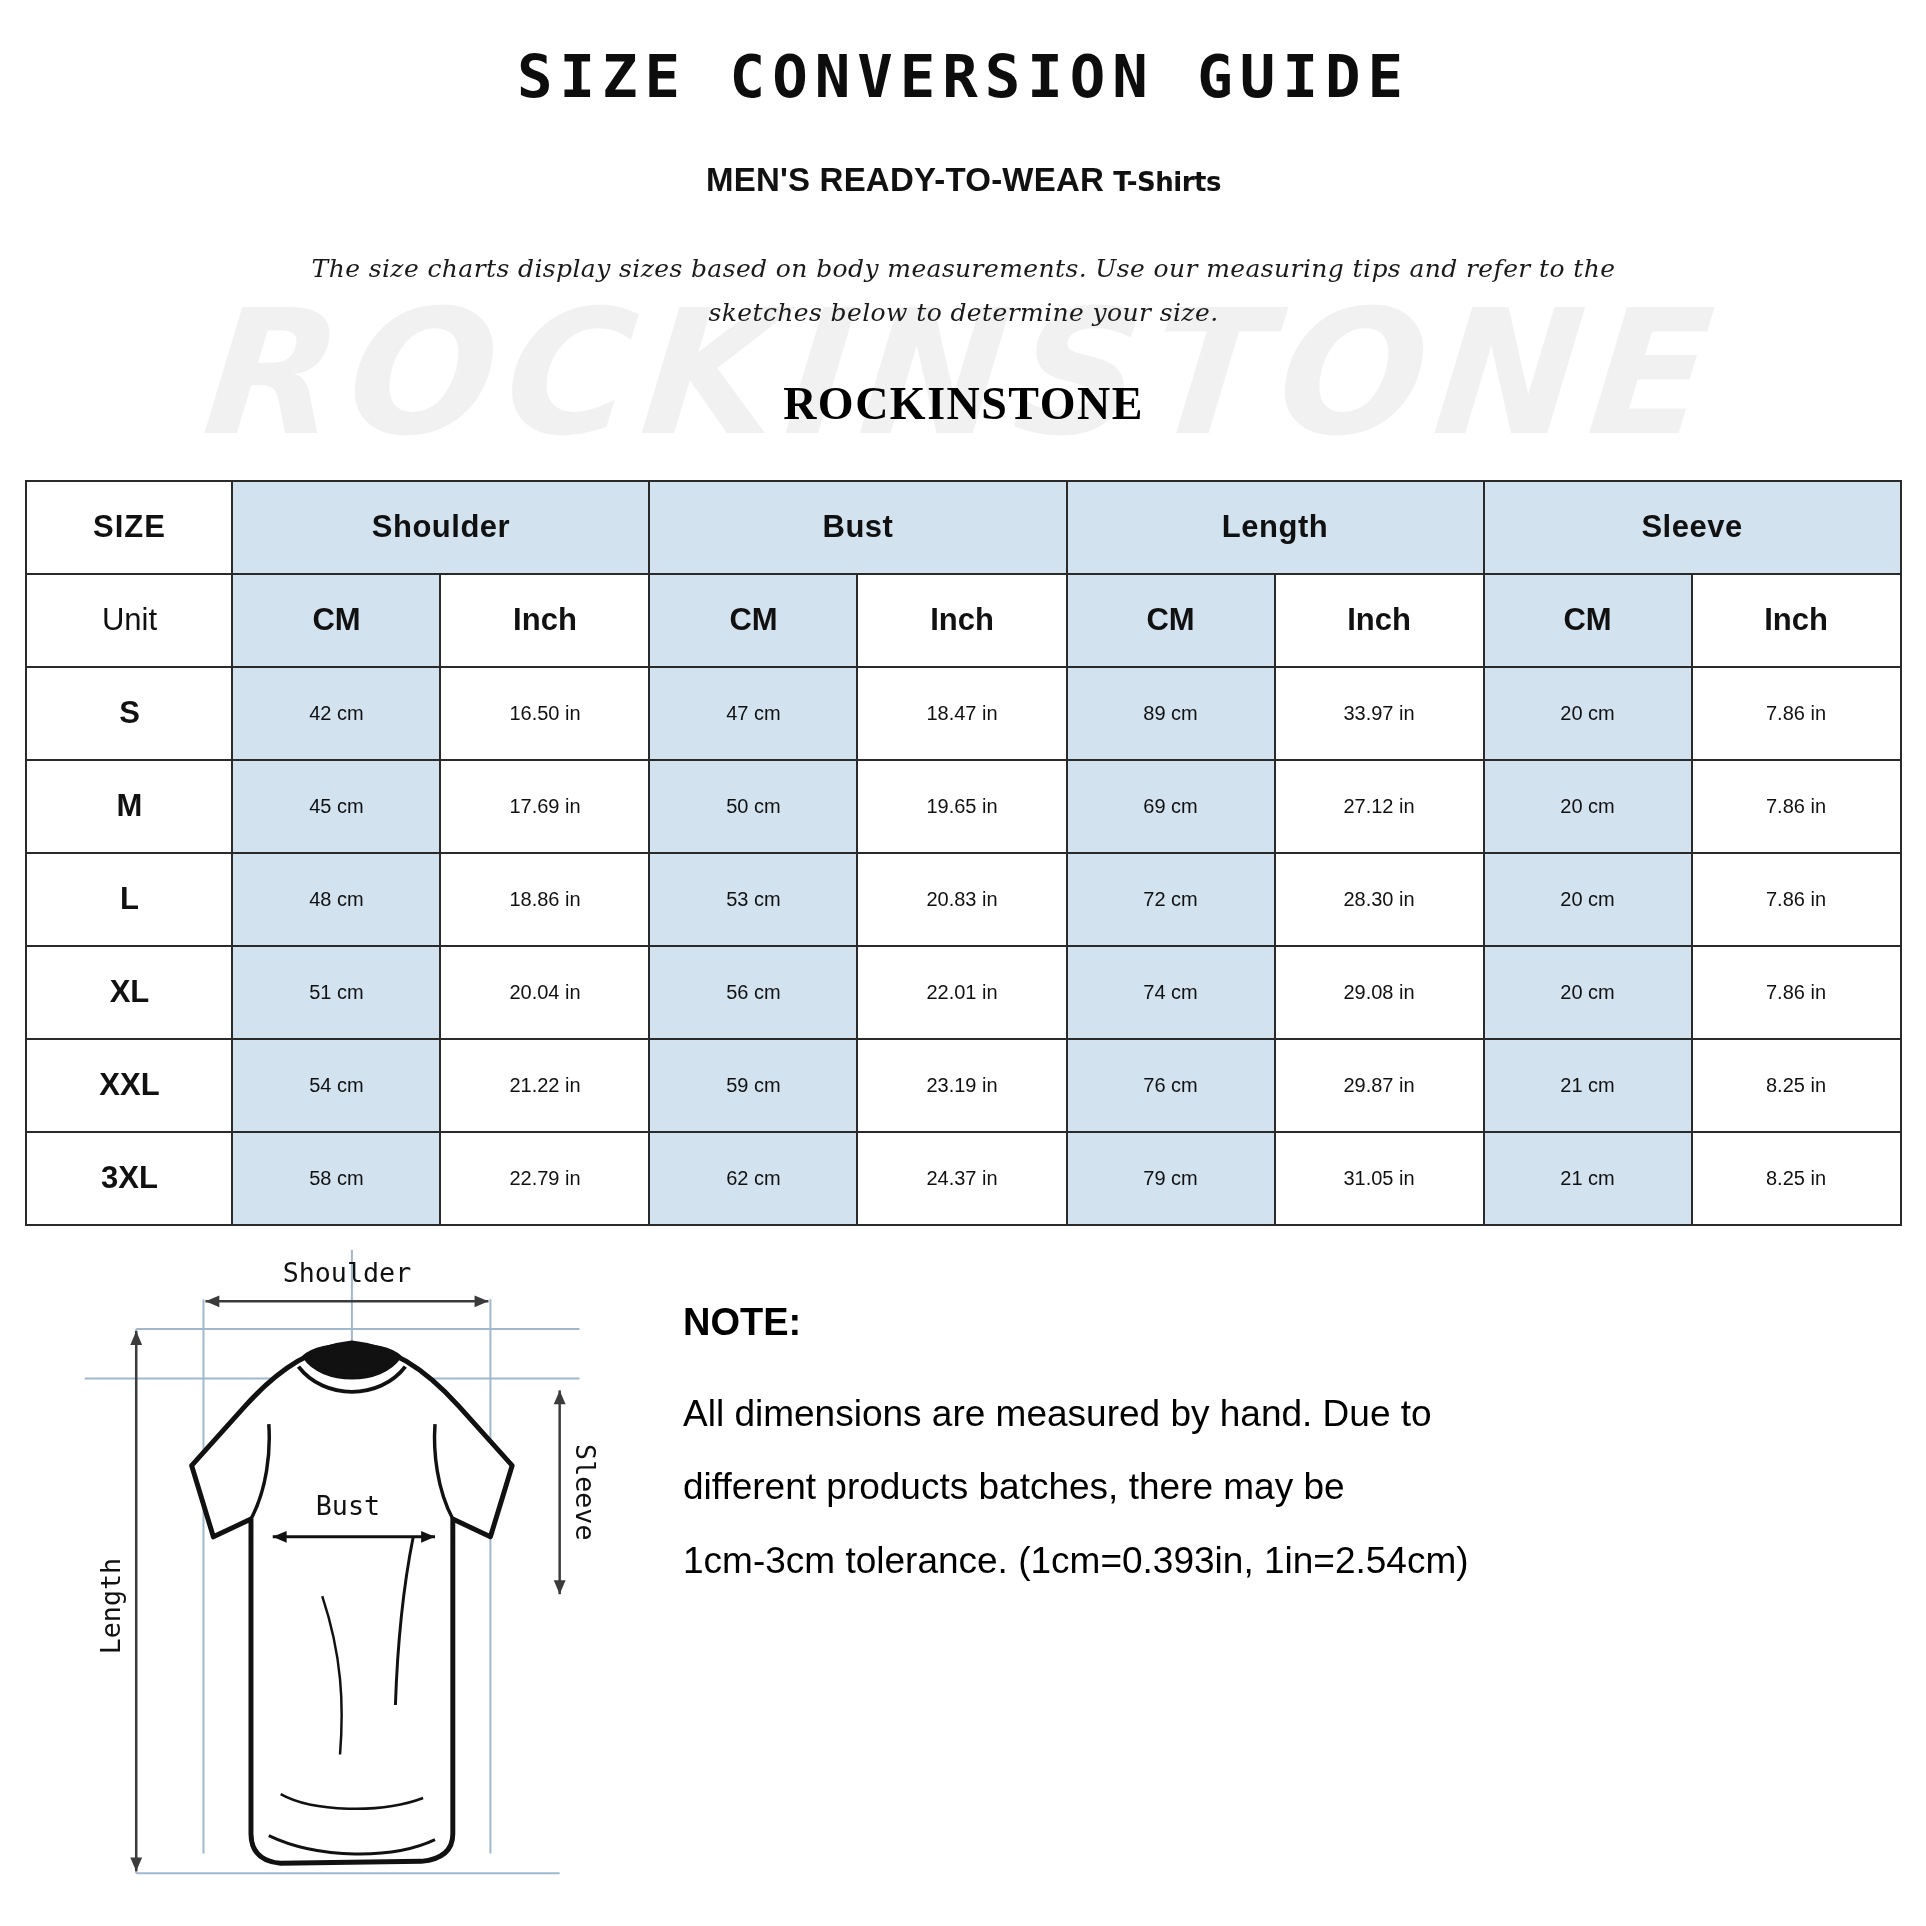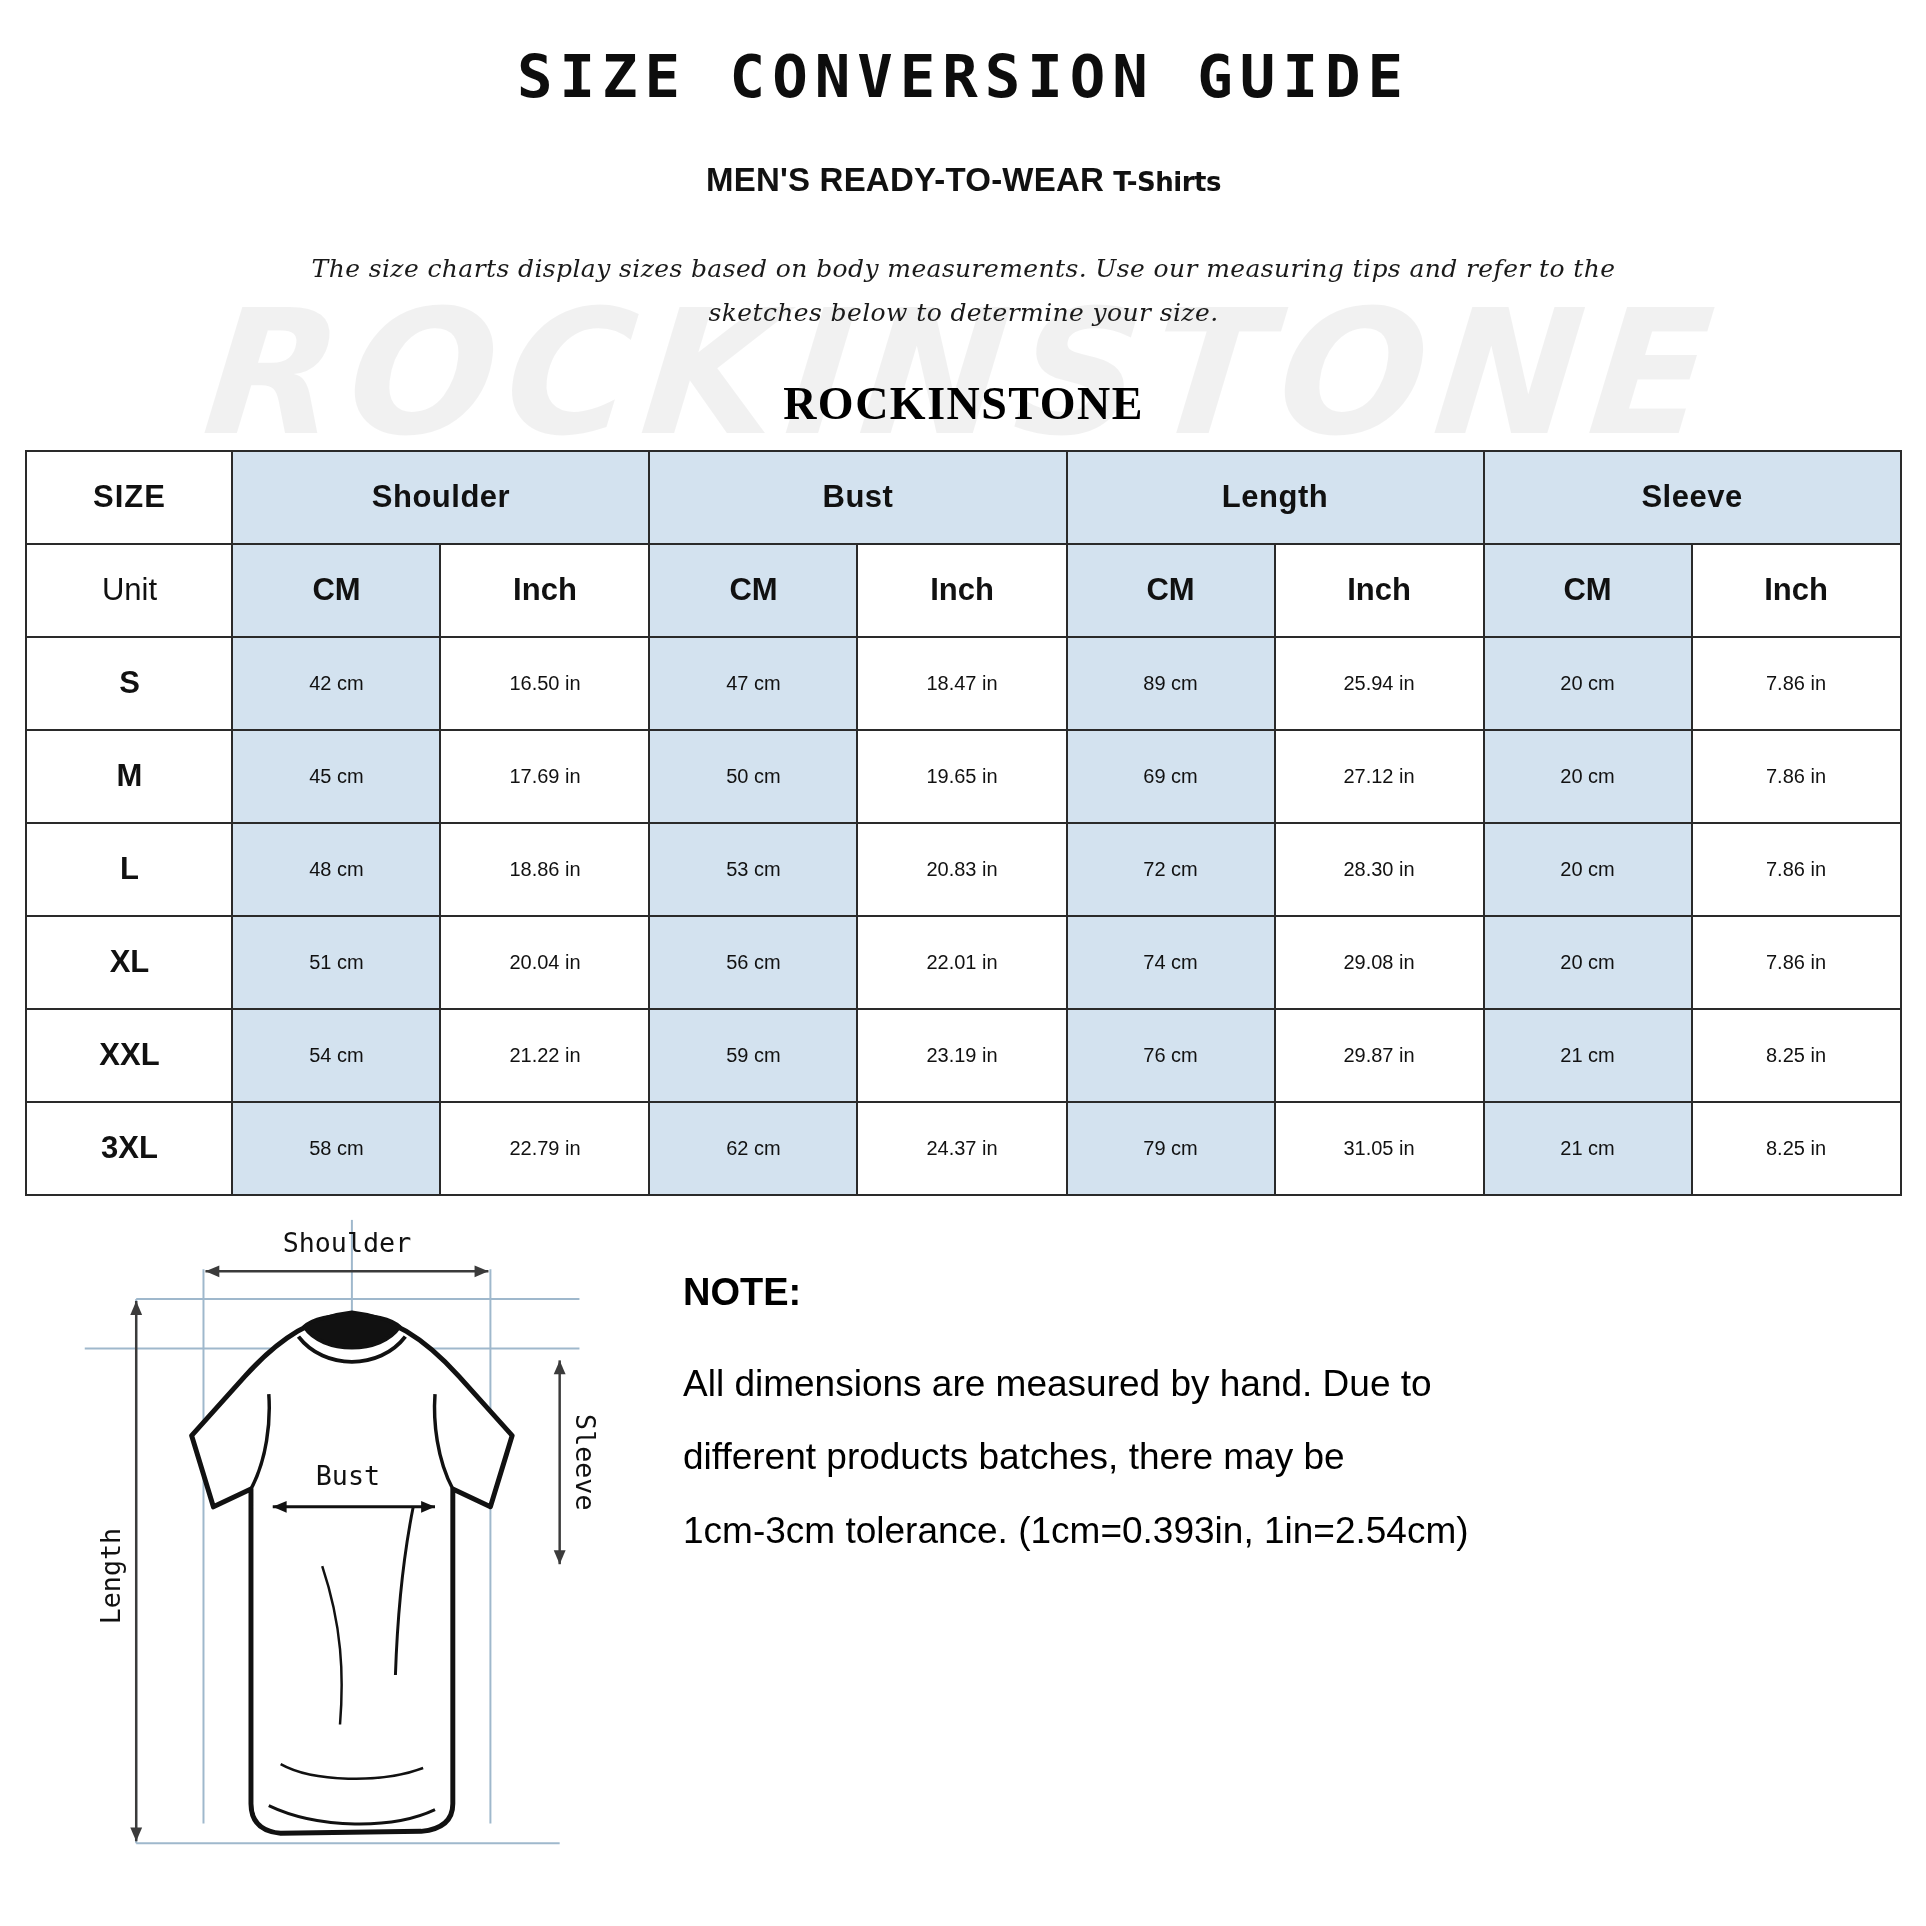--- a/index.html
+++ b/index.html
@@ -92,21 +92,21 @@
     font-size: 46px;
     font-weight: 700;
     letter-spacing: 1.5px;
     margin: 42px 0 0 0;
     color: #000;
   }
 
   
   table.size-table {
     border-collapse: collapse;
-    margin: 20px auto 0 auto;
+    margin: 50px auto 0 auto;
     width: 1635px;
     table-layout: fixed;
   }
   table.size-table th,
   table.size-table td {
     border: 2px solid #2a2a2a;
     text-align: center;
     font-size: 31px;
     font-weight: 700;
     color: #111;
@@ -222,21 +222,21 @@
       </thead>
       <tbody>
 
         <tr>
           <td>S</td>
           <td class="val hl">42 cm</td>
           <td class="val">16.50 in</td>
           <td class="val hl">47 cm</td>
           <td class="val">18.47 in</td>
           <td class="val hl">89 cm</td>
-          <td class="val">25.94 in</td>
+          <td class="val">33.97 in</td>
           <td class="val hl">20 cm</td>
           <td class="val">7.86 in</td>
         </tr>
         <tr>
           <td>M</td>
           <td class="val hl">45 cm</td>
           <td class="val">17.69 in</td>
           <td class="val hl">50 cm</td>
           <td class="val">19.65 in</td>
           <td class="val hl">69 cm</td>

